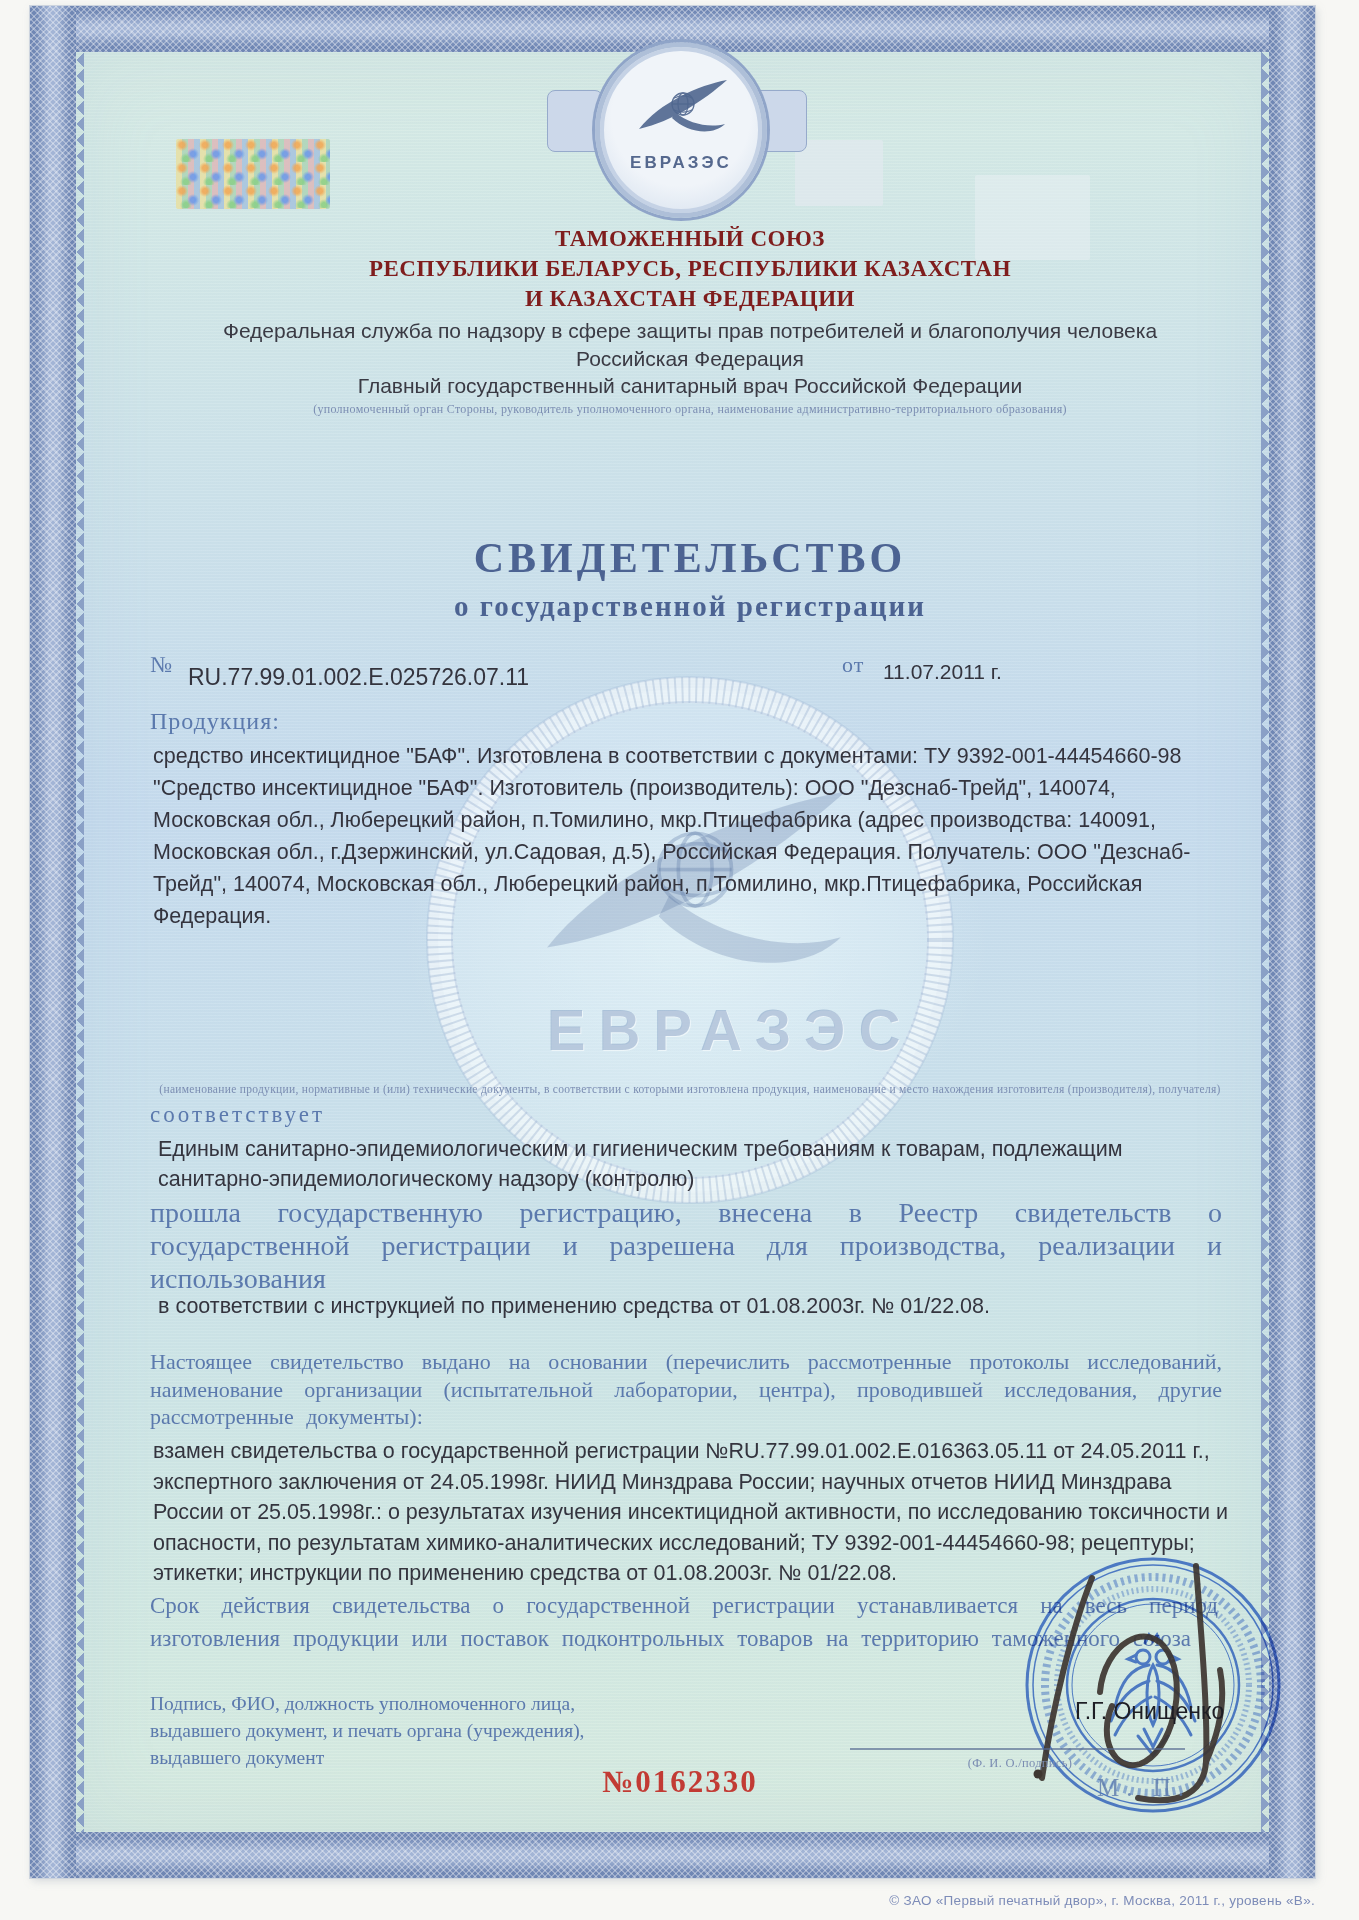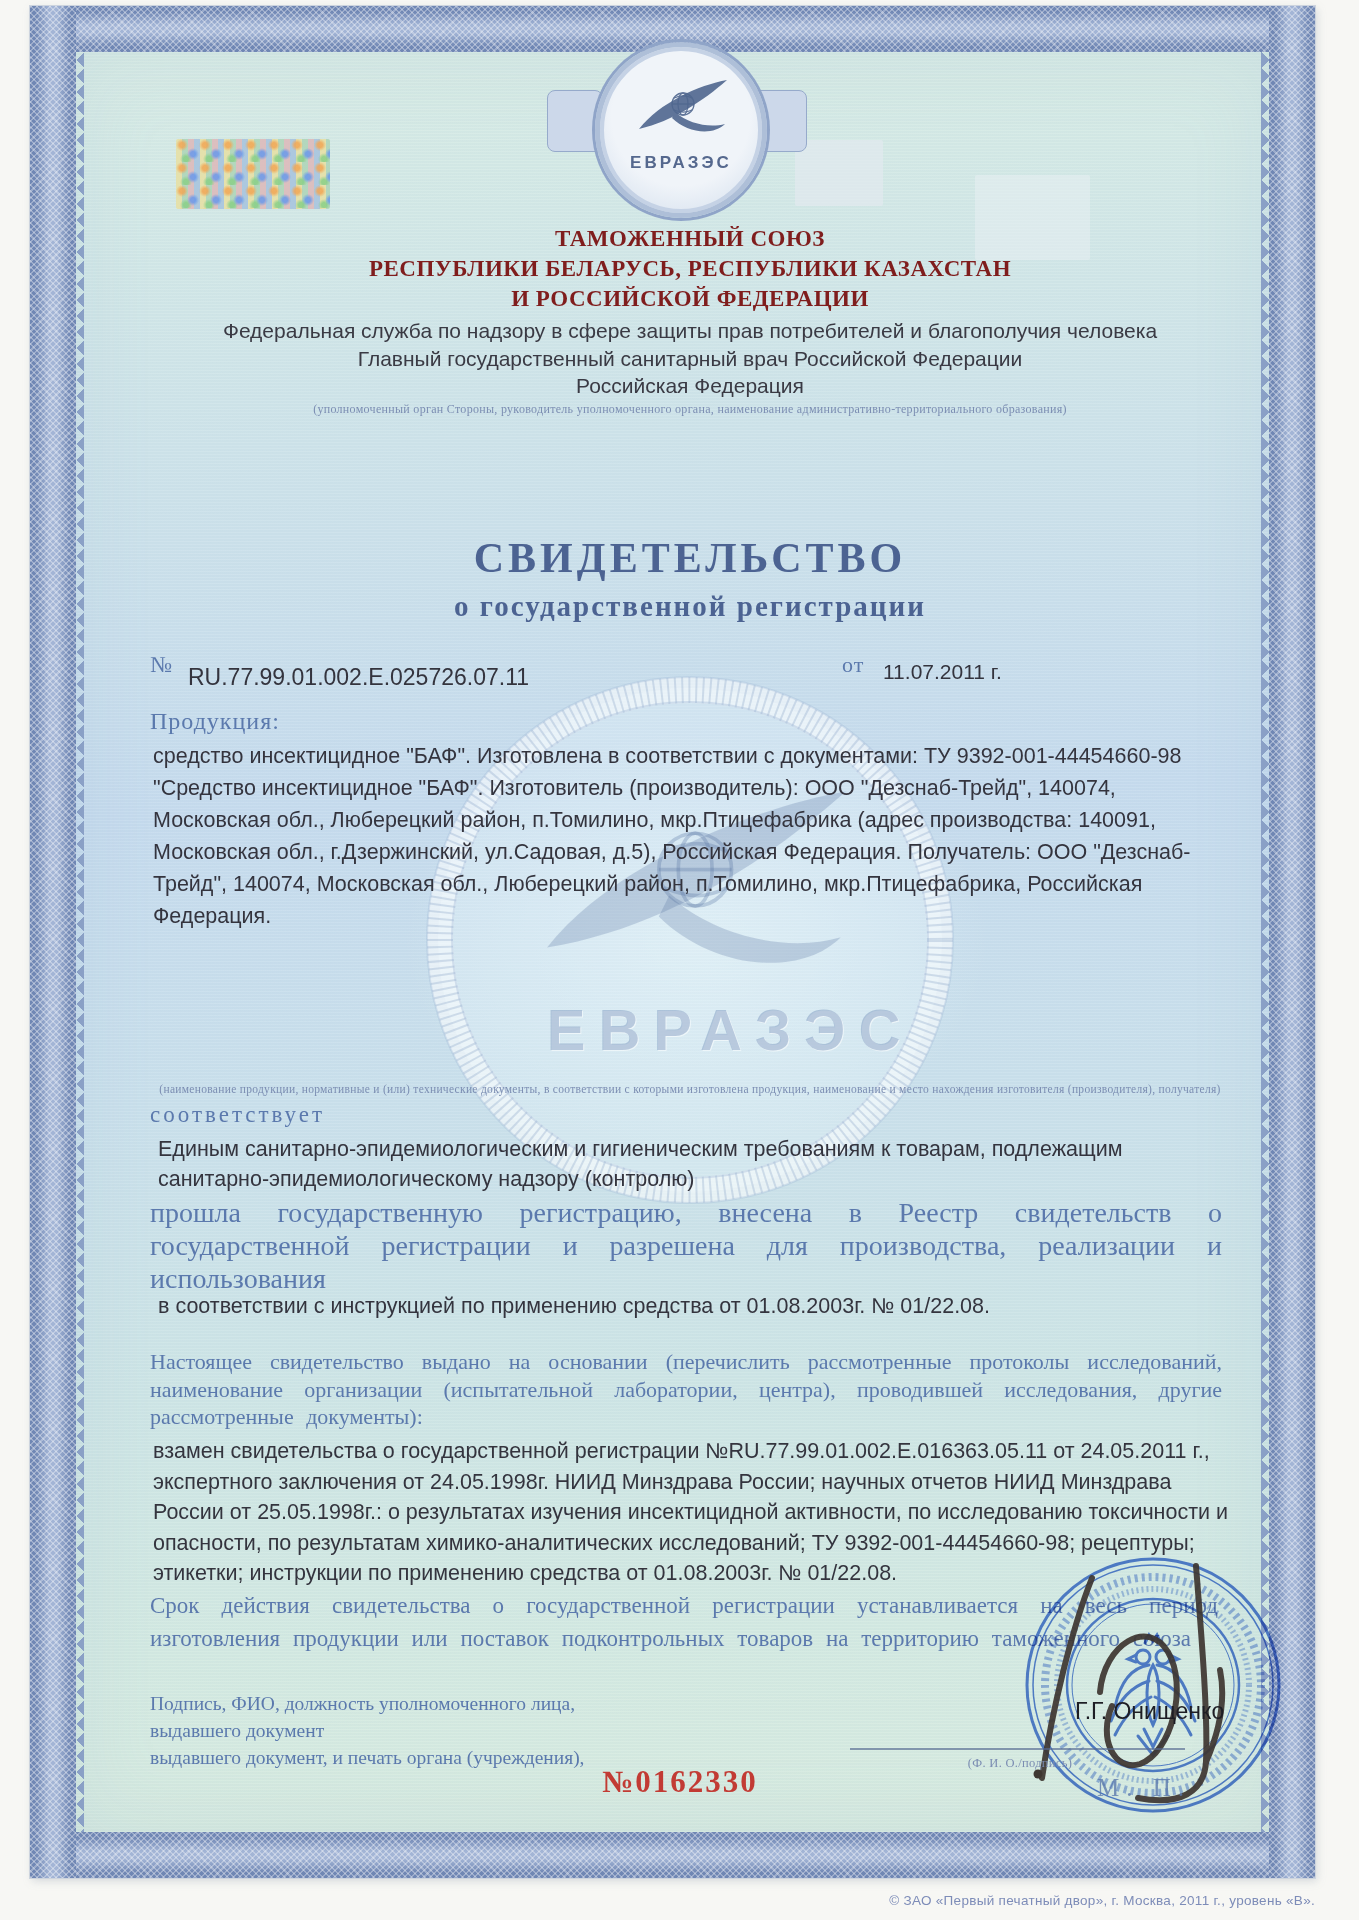--- a/index.html
+++ b/index.html
@@ -163,26 +163,26 @@
         <line x1="-9" y1="-3" x2="13" y2="-3"></line>
         <path d="M-7 -9 C0 -12 5 -12 11 -9 M-7 3 C0 6 5 6 11 3"></path>
       </g>
     </svg>
     <div class="em-label">ЕВРАЗЭС</div>
   </div>
 
   <div class="center-wrap" style="top:218px;">
     <div class="union-line">ТАМОЖЕННЫЙ СОЮЗ</div>
     <div class="union-line">РЕСПУБЛИКИ БЕЛАРУСЬ, РЕСПУБЛИКИ КАЗАХСТАН</div>
-    <div class="union-line">И РОССИЙСКОЙ ФЕДЕРАЦИИ</div>
+    <div class="union-line">И КАЗАХСТАН ФЕДЕРАЦИИ</div>
   </div>
   <div class="center-wrap sans" style="top:311px;">
     <div class="auth-line">Федеральная служба по надзору в сфере защиты прав потребителей и благополучия человека</div>
+    <div class="auth-line">Российская Федерация</div>
     <div class="auth-line">Главный государственный санитарный врач Российской Федерации</div>
-    <div class="auth-line">Российская Федерация</div>
   </div>
   <div class="center-wrap tiny-cap" style="top:396px;">(уполномоченный орган Стороны, руководитель уполномоченного органа, наименование административно-территориального образования)</div>
 
   <div class="center-wrap big-title" style="top:528px;">СВИДЕТЕЛЬСТВО</div>
   <div class="center-wrap sub-title" style="top:584px;">о государственной регистрации</div>
 
   <div class="abs blue-serif" style="left:120px;top:646px;font-size:23px;">№</div>
   <div class="abs dark-sans" style="left:158px;top:658px;font-size:23px;">RU.77.99.01.002.E.025726.07.11</div>
   <div class="abs blue-serif" style="left:812px;top:646px;font-size:22px;letter-spacing:1px;">от</div>
   <div class="abs dark-sans" style="left:853px;top:654px;font-size:21px;">11.07.2011 г.</div>
@@ -197,22 +197,22 @@
   <div class="abs blue-serif just" style="left:120px;top:1190px;width:1072px;font-size:28px;line-height:33px;">прошла государственную регистрацию, внесена в Реестр свидетельств о государственной регистрации и разрешена для производства, реализации и использования</div>
   <div class="abs dark-sans" style="left:128px;top:1288px;width:1060px;font-size:21.5px;">в соответствии с инструкцией по применению средства от 01.08.2003г. № 01/22.08.</div>
 
   <div class="abs blue-serif just" style="left:120px;top:1342px;width:1072px;font-size:22px;line-height:27.5px;">Настоящее свидетельство выдано на основании (перечислить рассмотренные протоколы исследований, наименование организации (испытательной лаборатории, центра), проводившей исследования, другие рассмотренные документы):</div>
   <div class="abs dark-sans" style="left:123px;top:1430px;width:1075px;font-size:21.5px;line-height:30.5px;">взамен свидетельства о государственной регистрации №RU.77.99.01.002.Е.016363.05.11 от 24.05.2011 г., экспертного заключения от 24.05.1998г. НИИД Минздрава России; научных отчетов НИИД Минздрава России от 25.05.1998г.: о результатах изучения инсектицидной активности, по исследованию токсичности и опасности, по результатам химико-аналитических исследований; ТУ 9392-001-44454660-98; рецептуры; этикетки; инструкции по применению средства от 01.08.2003г. № 01/22.08.</div>
 
   <div class="abs blue-serif just" style="left:120px;top:1584px;width:1068px;font-size:23px;line-height:32.5px;">Срок действия свидетельства о государственной регистрации устанавливается на весь период изготовления продукции или поставок подконтрольных товаров на территорию таможенного союза</div>
 
   <div class="abs blue-serif" style="left:120px;top:1684px;width:520px;font-size:19.5px;line-height:27px;">
     <div>Подпись, ФИО, должность уполномоченного лица,</div>
+    <div>выдавшего документ, и печать органа (учреждения),</div>
     <div>выдавшего документ</div>
-    <div>выдавшего документ, и печать органа (учреждения),</div>
   </div>
 
   <svg class="abs" style="left:993px;top:1549px;width:260px;height:260px;opacity:.85;mix-blend-mode:multiply;" viewBox="0 0 260 260">
     <g stroke="#3f6fd6" fill="none">
       <circle cx="130" cy="130" r="126" stroke-width="3"></circle>
       <circle cx="130" cy="130" r="120" stroke-width="1.5"></circle>
       <circle cx="130" cy="130" r="108" stroke-width="8" stroke-dasharray="3 4" opacity=".55"></circle>
       <circle cx="130" cy="130" r="96" stroke-width="6" stroke-dasharray="2 3" opacity=".45"></circle>
       <circle cx="130" cy="130" r="86" stroke-width="2.5"></circle>
       <circle cx="130" cy="130" r="81" stroke-width="1"></circle>

